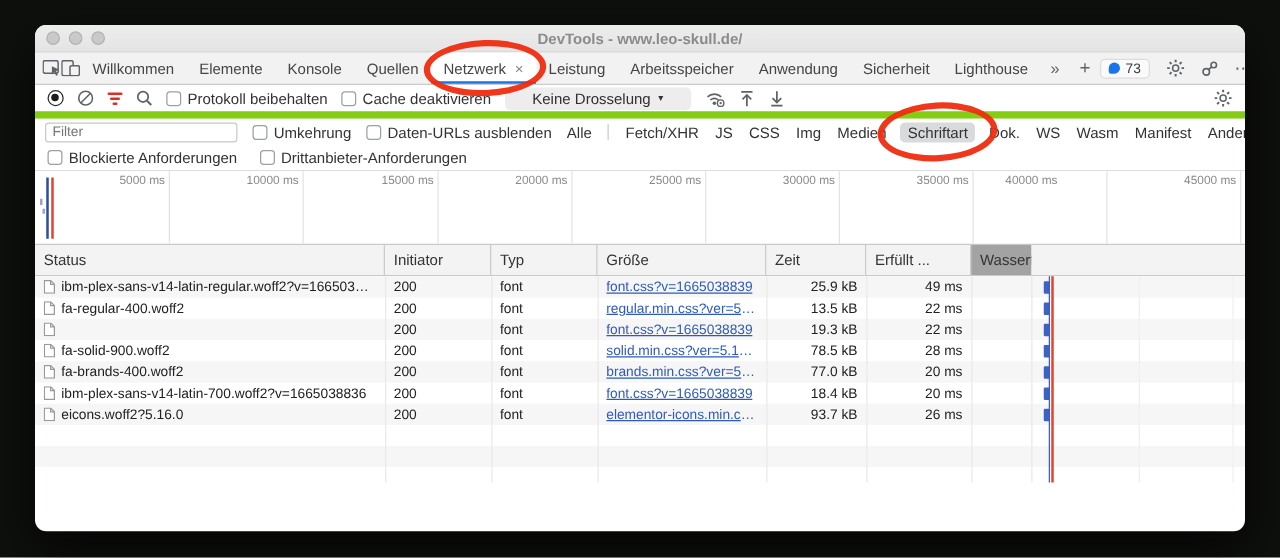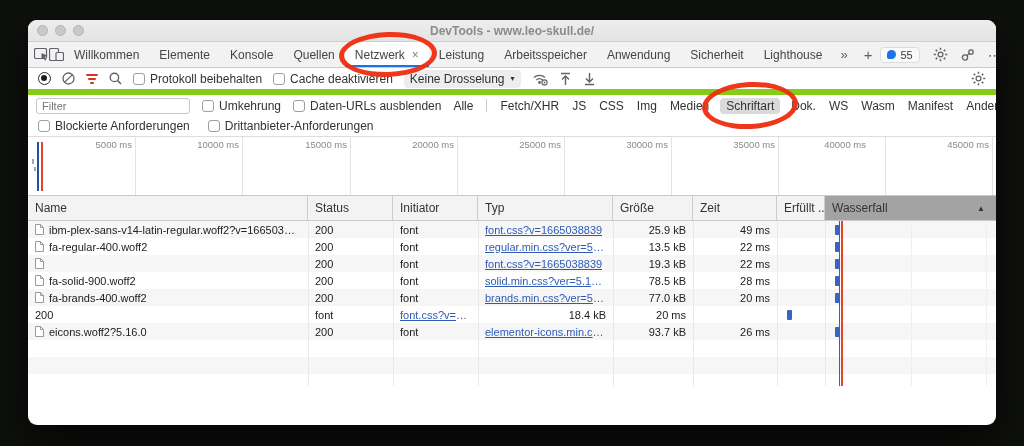--- a/index.html
+++ b/index.html
@@ -32,21 +32,21 @@
   .toolbar{height:27px;border-bottom:6px solid #84cc16;display:flex;align-items:center;
            padding:0 10px;gap:11px;font-size:12px;color:#333;background:#fff;}
   .rec{width:13px;height:13px;border:1.5px solid #2b2b2b;border-radius:50%;position:relative;}
   .rec::after{content:"";position:absolute;left:2px;top:2px;width:6px;height:6px;border-radius:50%;background:#1c1c1c;}
   .cb{width:12px;height:12px;border:1px solid #9aa0a6;border-radius:3px;background:#fff;flex:0 0 auto;}
   .cbl{display:flex;align-items:center;gap:5px;white-space:nowrap;}
   .funnel{display:flex;flex-direction:column;gap:2px;align-items:center;}
   .funnel i{display:block;height:2px;background:#d93025;border-radius:1px;}
   .f1{width:12px;}.f2{width:8px;}.f3{width:4px;}
   .select{display:flex;align-items:center;gap:6px;background:#ededed;border-radius:4px;
-          padding:2px 6px;white-space:nowrap;color:#303030;}
+          padding:2px 22px;white-space:nowrap;color:#303030;}
   .select .arr{font-size:8px;color:#333;}
   .spacer{flex:1;}
   .icon-btn{display:flex;align-items:center;justify-content:center;}
   
   .frow{height:21px;display:flex;align-items:center;padding:0 8px;gap:12px;font-size:12px;color:#333;background:#fff;}
   .frow2{height:21px;border-bottom:1px solid #ddd;display:flex;align-items:center;padding:0 10px;gap:18px;font-size:12px;color:#333;}
   .finput{width:184px;height:16px;border:1px solid #c8c8c8;border-radius:3px;font-size:11px;
           padding:0 5px;color:#333;font-family:inherit;outline:none;}
   .types{display:flex;align-items:center;gap:13px;white-space:nowrap;}
   .vdiv{width:1px;height:13px;background:#ccc;}
@@ -150,21 +150,21 @@
         <span>Sicherheit</span>
       </span>
     <span class="tab">
         <span>Lighthouse</span>
       </span>
     <span class="tab-extra chev">»</span>
     <span class="tab-extra plus">+</span>
     <span class="tb-right">
       <span class="badge">
         <span class="bdot"></span>
-        <span>55</span>
+        <span>73</span>
       </span>
       <span class="icon-btn">
         <svg width="15" height="15" viewBox="0 0 16 16">
             <circle cx="8" cy="8" r="2.6" fill="none" stroke="#5f6368" stroke-width="1.3"></circle>
             <g stroke="#5f6368" stroke-width="1.7">
               <line x1="8" y1="0.8" x2="8" y2="3"></line>
               <line x1="8" y1="13" x2="8" y2="15.2"></line>
               <line x1="0.8" y1="8" x2="3" y2="8"></line>
               <line x1="13" y1="8" x2="15.2" y2="8"></line>
               <line x1="2.9" y1="2.9" x2="4.5" y2="4.5"></line>
@@ -306,30 +306,29 @@
     <div class="gl" style="left:750px;"></div>
     <div class="gl" style="left:857px;"></div>
     <div class="gl" style="left:964px;"></div>
     <div class="tick" style="left:4px;">5000 ms</div>
     <div class="tick" style="left:111px;">10000 ms</div>
     <div class="tick" style="left:219px;">15000 ms</div>
     <div class="tick" style="left:326px;">20000 ms</div>
     <div class="tick" style="left:433px;">25000 ms</div>
     <div class="tick" style="left:540px;">30000 ms</div>
     <div class="tick" style="left:647px;">35000 ms</div>
-    <div class="tick" style="left:738px;">40000 ms</div>
+    <div class="tick" style="left:718px;">40000 ms</div>
     <div class="tick" style="left:861px;">45000 ms</div>
     <div class="ovmini" style="left:4px;top:22px;height:5px;"></div>
     <div class="ovmini" style="left:6px;top:30px;height:4px;"></div>
     <div class="ovline" style="left:9px;background:#2850a0;"></div>
     <div class="ovline" style="left:13px;background:#e4442c;"></div>
   </div>
 
   <div class="thead">
-    <div class="th">Name</div>
     <div class="th">Status</div>
     <div class="th">Initiator</div>
     <div class="th">Typ</div>
     <div class="th">Größe</div>
     <div class="th">Zeit</div>
     <div class="th">Erfüllt ...</div>
     <div class="th last">
       <span>Wasserfall</span>
       <span class="sortglyph">▲</span>
     </div>
@@ -445,20 +444,29 @@
         </div>
       <div class="cell num">77.0 kB</div>
       <div class="cell num">20 ms</div>
       <div class="cell"></div>
       <div class="cell wf">
           <span class="wbar"></span>
         </div>
     </div>
 
     <div class="row">
+      <div class="cell namecell">
+          <span>
+            <svg width="9" height="11" viewBox="0 0 9 11">
+              <path d="M0.5 0.5 H5.5 L8.5 3.5 V10.5 H0.5 Z" fill="#fff" stroke="#9a9a9a"></path>
+              <path d="M5.5 0.5 V3.5 H8.5" fill="none" stroke="#9a9a9a"></path>
+            </svg>
+          </span>
+          <span style="overflow:hidden;text-overflow:ellipsis;">ibm-plex-sans-v14-latin-700.woff2?v=1665038836</span>
+        </div>
       <div class="cell">200</div>
       <div class="cell">font</div>
       <div class="cell">
           <a class="ilink">font.css?v=1665038839</a>
         </div>
       <div class="cell num">18.4 kB</div>
       <div class="cell num">20 ms</div>
       <div class="cell"></div>
       <div class="cell wf">
           <span class="wbar"></span>

